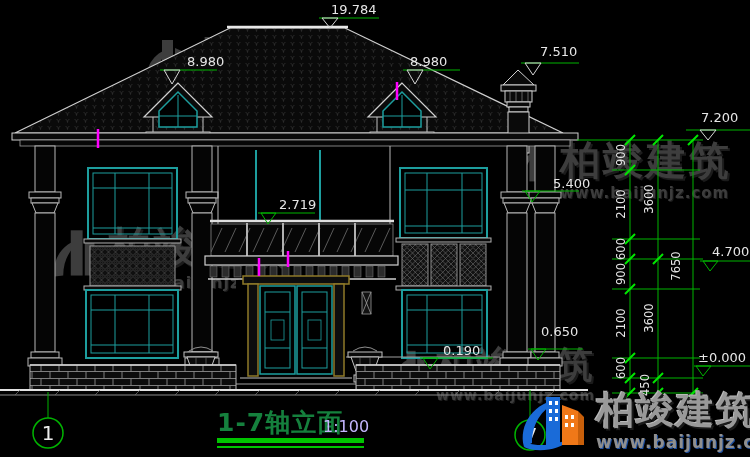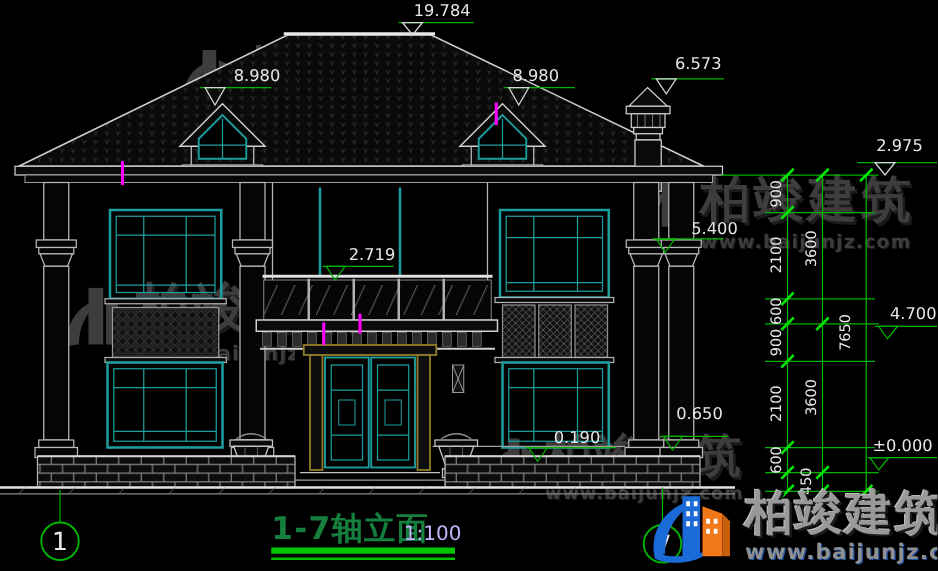--- a/index.html
+++ b/index.html
@@ -342,22 +342,22 @@
       <line x1="98" y1="129" x2="98" y2="148"></line>
       <line x1="397" y1="82" x2="397" y2="100"></line>
       <line x1="259" y1="258" x2="259" y2="276"></line>
       <line x1="288" y1="251" x2="288" y2="267"></line>
     </g>
   </svg>
 
   <div class="etext" style="left:331px;top:2px">19.784</div>
   <div class="etext" style="left:187px;top:54px">8.980</div>
   <div class="etext" style="left:410px;top:54px">8.980</div>
-  <div class="etext" style="left:540px;top:44px">6.573</div>
-  <div class="etext" style="left:701px;top:110px">2.975</div>
+  <div class="etext" style="left:540px;top:44px">7.510</div>
+  <div class="etext" style="left:701px;top:110px">7.200</div>
   <div class="etext" style="left:553px;top:176px">5.400</div>
   <div class="etext" style="left:279px;top:197px">2.719</div>
   <div class="etext" style="left:712px;top:244px">4.700</div>
   <div class="etext" style="left:541px;top:324px">0.650</div>
   <div class="etext" style="left:443px;top:343px">0.190</div>
   <div class="etext" style="left:698px;top:350px">±0.000</div>
 
   <div class="vdim" style="left:621px;top:155px">900</div>
   <div class="vdim" style="left:621px;top:204px">2100</div>
   <div class="vdim" style="left:621px;top:249px">600</div>

